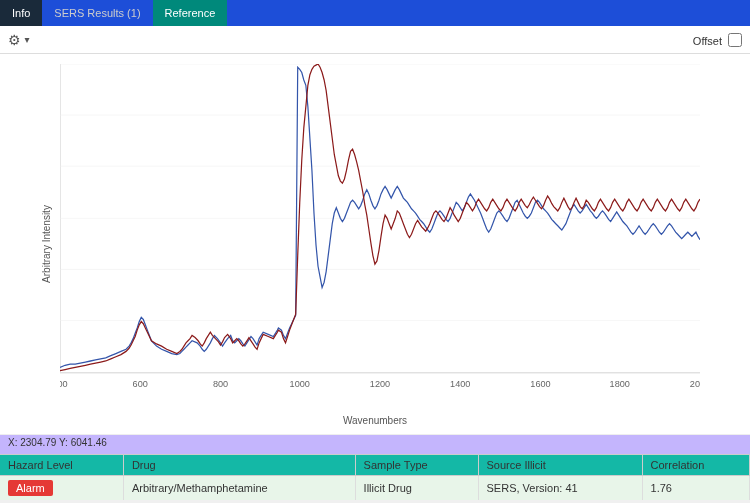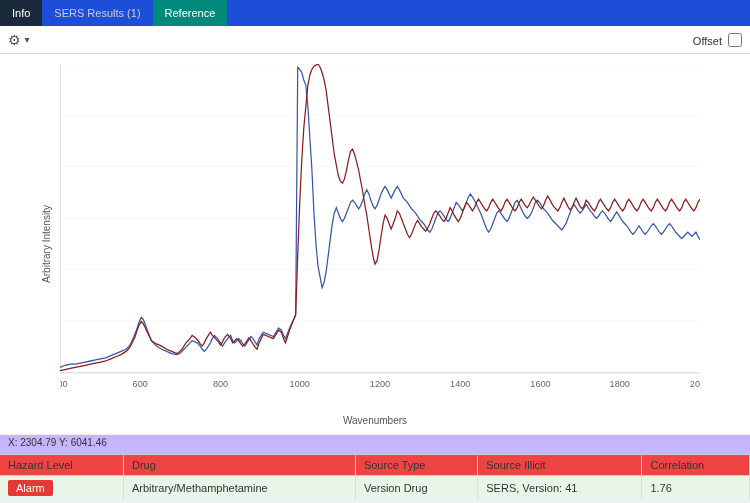--- a/index.html
+++ b/index.html
@@ -125,21 +125,21 @@
       display: flex;
     }
 
     
     .results-table {
       width: 100%;
       border-collapse: collapse;
       font-size: 11px;
     }
     .results-table thead tr {
-      background: #ef4444;
+      background: #14b8a6;
       border-bottom: 1px solid #ccc;
     }
     .results-table thead th {
       padding: 4px 8px;
       text-align: left;
       font-weight: normal;
       color: #333;
       border-right: 1px solid #ccc;
     }
     .results-table tbody tr.alarm {
@@ -307,28 +307,28 @@
 <div class="coord-display">
   <span>X: 2304.79  Y: 6041.46</span>
 </div>
 
 <div class="table-container">
   <table class="results-table">
     <thead>
       <tr>
         <th>Hazard Level</th>
         <th>Drug</th>
-        <th>Source Type</th>
+        <th>Sample Type</th>
         <th>Source Illicit</th>
         <th>Correlation</th>
       </tr>
     </thead>
     <tbody id="table-body">
     <tr class="alarm">
           <td><span class="hazard-alarm">Alarm</span></td>
           <td>Arbitrary/Methamphetamine</td>
-          <td>Version Drug</td>
+          <td>Illicit Drug</td>
           <td>SERS, Version: 41</td>
           <td>1.76</td>
         </tr>
       </tbody>
   </table>
 </div>
 
 </body></html>

